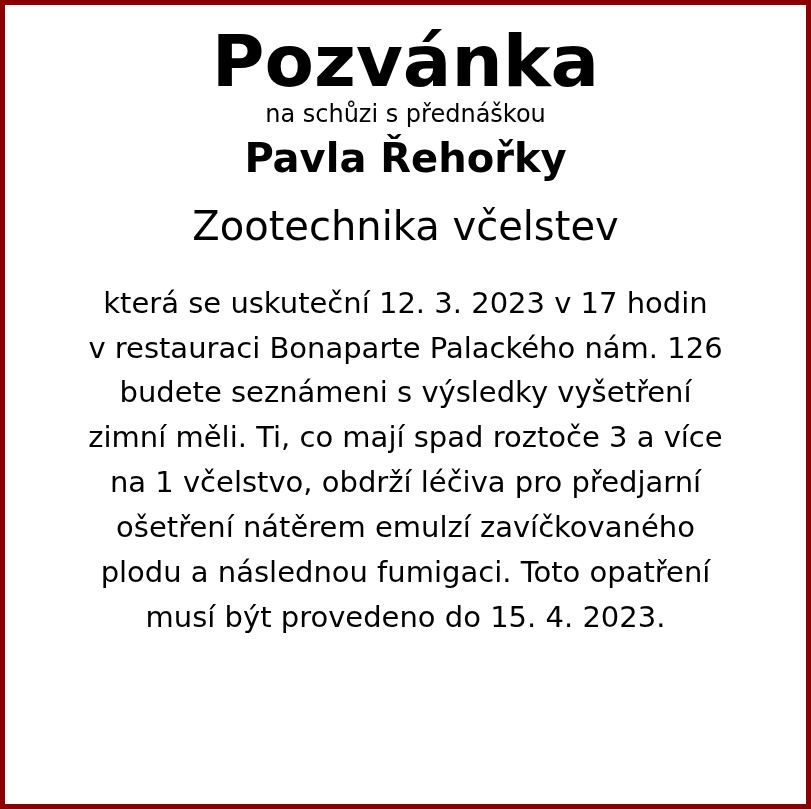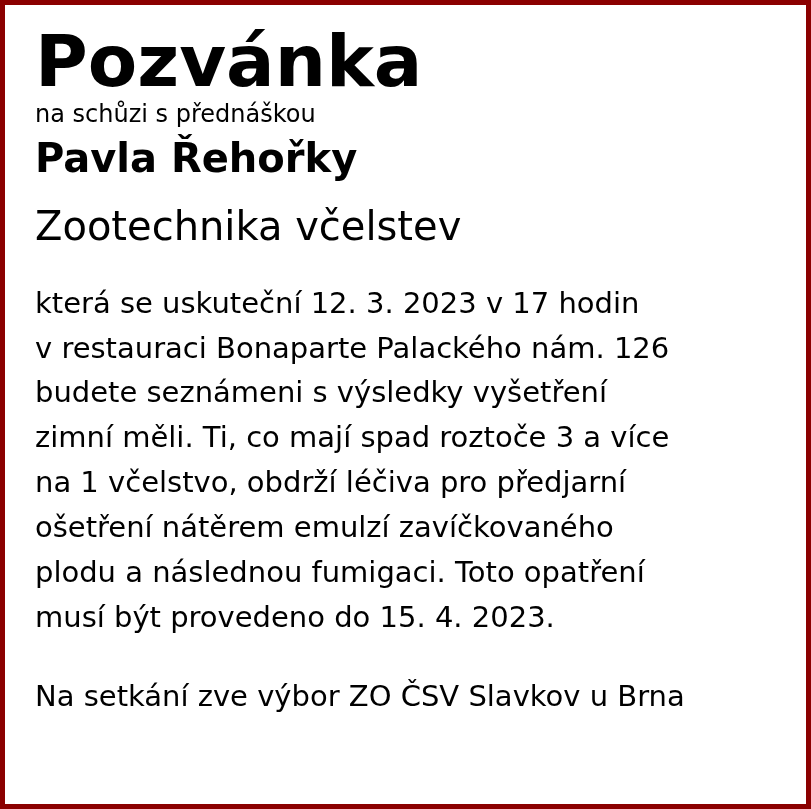--- a/index.html
+++ b/index.html
@@ -15,20 +15,21 @@
     overflow: hidden;
   }
   #poster {
     box-sizing: border-box;
     width: 811px;
     height: 809px;
     border: 5px solid #8b0000;
     background: #ffffff;
     padding: 10px 30px 0 30px;
     display: block;
+    text-align: center;
   }
   .title {
     font-size: 72px;
     font-weight: bold;
     line-height: 1.0;
     letter-spacing: 0px;
     margin: 10px 0 4px 0;
   }
   .subtitle {
     font-size: 24px;
@@ -83,15 +84,14 @@
     <span class="line">která se uskuteční 12. 3. 2023 v 17 hodin</span>
     <span class="line">v restauraci Bonaparte Palackého nám. 126</span>
     <span class="line">budete seznámeni s výsledky vyšetření</span>
     <span class="line">zimní měli. Ti, co mají spad roztoče 3 a více</span>
     <span class="line">na 1 včelstvo, obdrží léčiva pro předjarní</span>
     <span class="line">ošetření nátěrem emulzí zavíčkovaného</span>
     <span class="line">plodu a následnou fumigaci. Toto opatření</span>
     <span class="line">musí být provedeno do 15. 4. 2023.</span>
   </div>
 
-  <div class="closing">Na setkání zve výbor ZO ČSV Slavkov u Brna</div>
 
 </div>
 
 </body></html>

